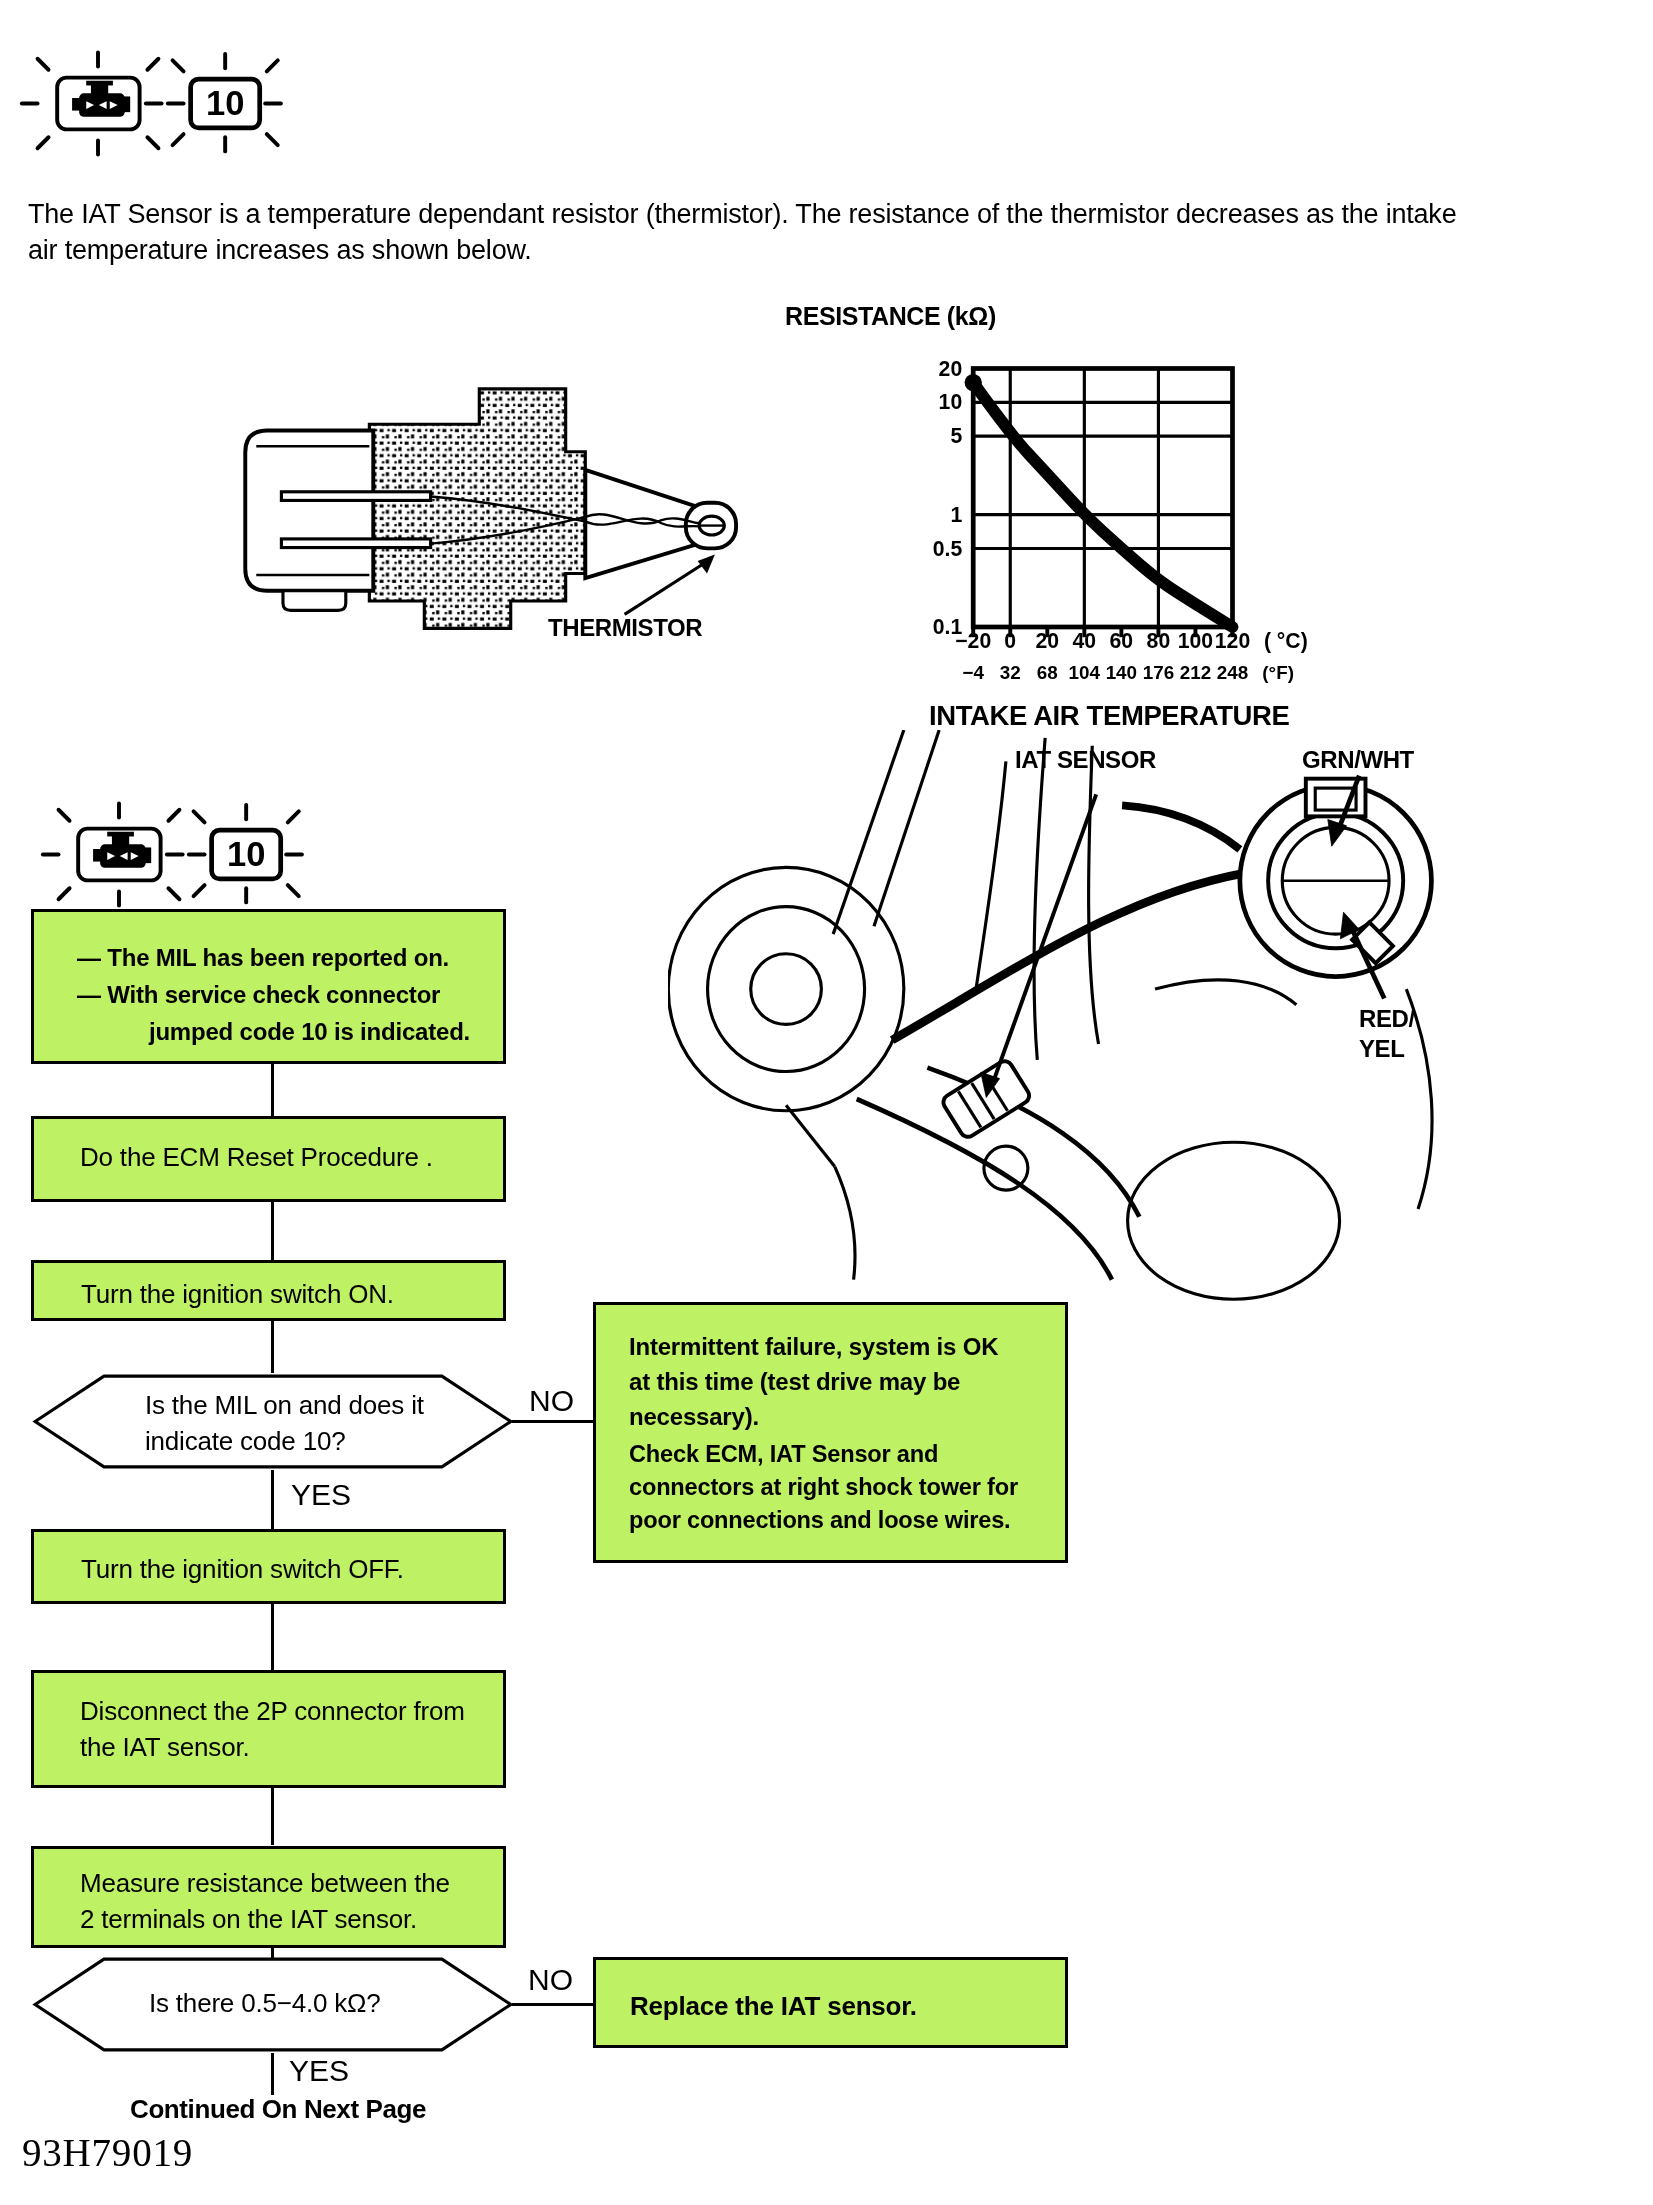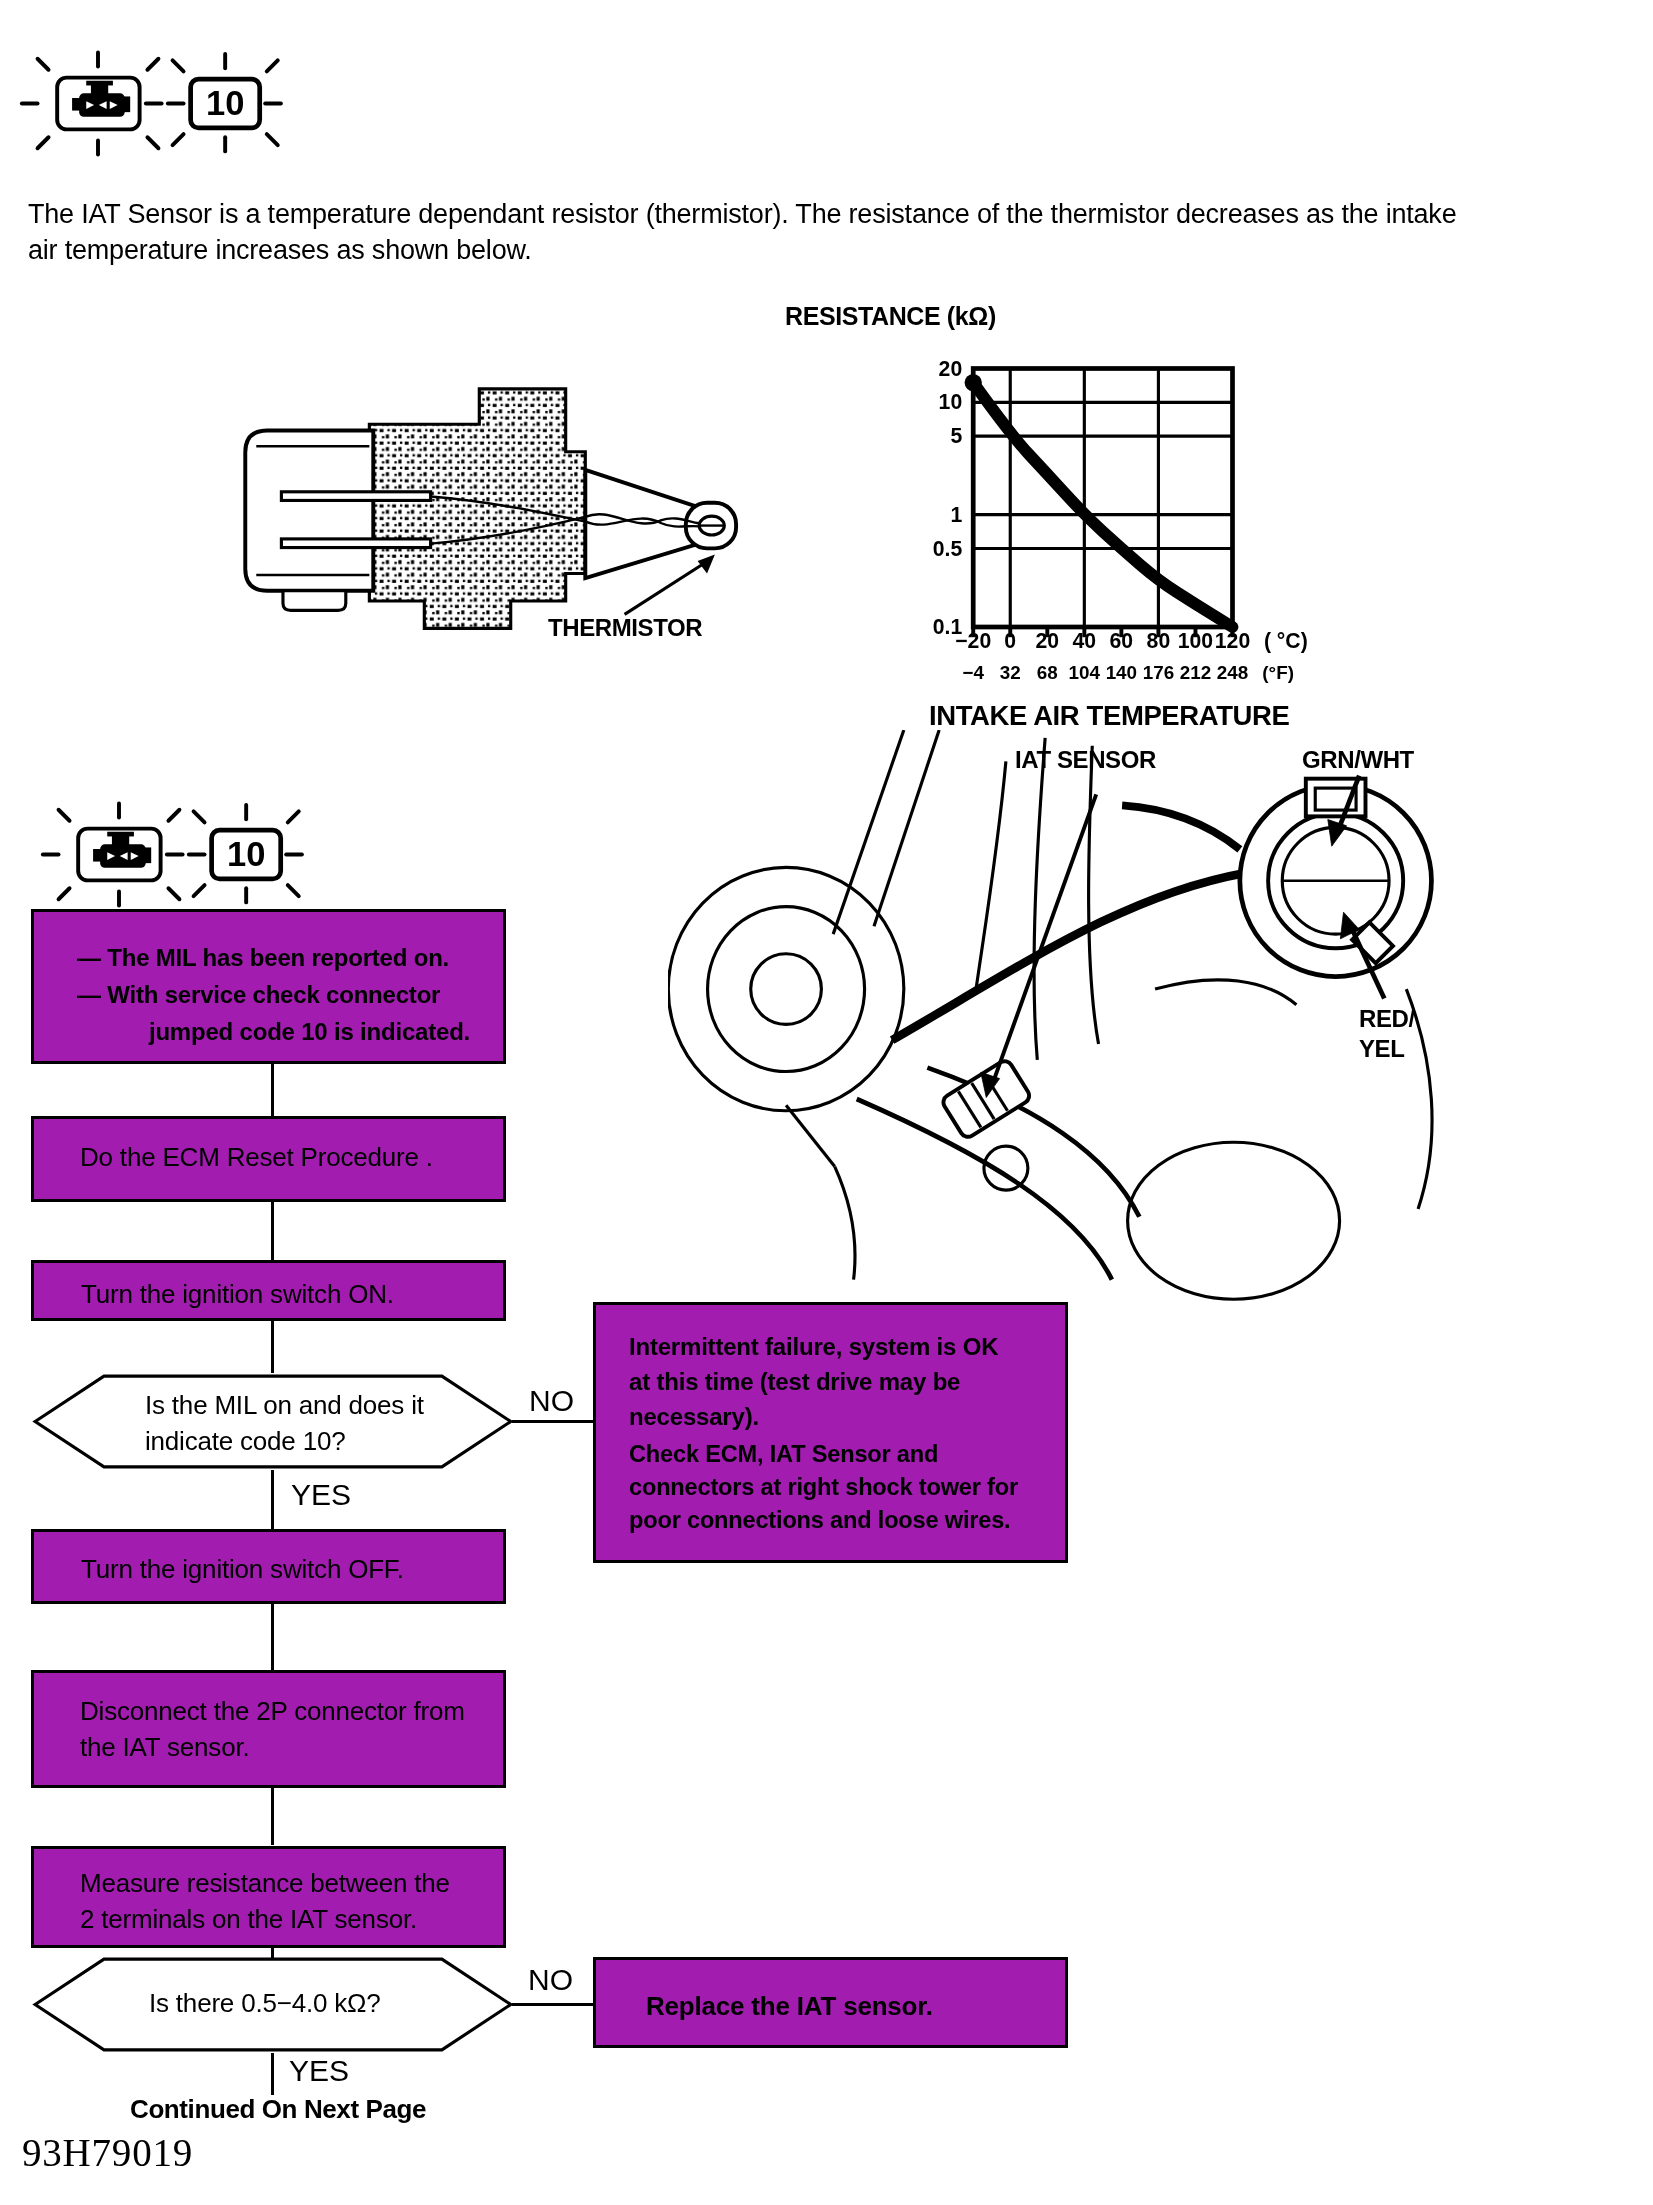--- a/index.html
+++ b/index.html
@@ -2,21 +2,21 @@
 <html style="font-size:12.6px"><head>
 <meta charset="utf-8">
 <style>
   html,body{margin:0;padding:0;background:#e8e8e8;}
   .page{position:relative;width:1653px;height:2205px;background:#ffffff;overflow:hidden;
         font-family:"Liberation Sans",sans-serif;color:#000;}
   .abs{position:absolute;}
   .txt{white-space:nowrap;letter-spacing:-0.2px;}
   .body-text{font-size:27px;line-height:36px;font-weight:400;}
   .cap-bold{font-weight:700;font-size:24px;letter-spacing:-0.4px;white-space:nowrap;}
-  .fc-box{border:3.1px solid #000;background:#a21caf;box-sizing:border-box;}
+  .fc-box{border:3.1px solid #000;background:#bef264;box-sizing:border-box;}
   .fc-text{font-size:26px;font-weight:400;letter-spacing:-0.2px;line-height:36px;white-space:nowrap;}
   .fc-bold{font-size:24px;font-weight:700;letter-spacing:-0.2px;line-height:37px;white-space:nowrap;}
   .vline{width:3.1px;background:#000;}
   .hline{height:3.1px;background:#000;}
   .yesno{font-size:30px;font-weight:400;}
   .indent{padding-left:39px;text-align:center;}
   .tickY{font:700 27px "Liberation Sans",sans-serif;}
   .tickC{font:700 27px "Liberation Sans",sans-serif;}
   .tickF{font:700 24px "Liberation Sans",sans-serif;}
   .footer-code{font-family:"Liberation Serif",serif;font-size:39px;letter-spacing:0.8px;}
@@ -302,21 +302,21 @@
   <div class="abs vline" style="left:271px;top:1948px;height:12.6px"></div>
 
   <svg class="abs" style="left:31px;top:1956px" width="487" height="97" viewBox="0 0 620 124">
     <polygon points="4,62 92,4 524,4 612,62 524,120 92,120" fill="#fff" stroke="#000" stroke-width="4"></polygon>
   </svg>
   <div class="abs fc-text" style="left:149px;top:1985px">Is there 0.5−4.0 kΩ?</div>
 
   <div class="abs yesno" style="left:528px;top:1963px">NO</div>
   <div class="abs hline" style="left:512px;top:2003px;width:81px"></div>
 
-  <div class="abs fc-box" style="left:593px;top:1957px;width:475px;height:91px;padding:28px 0 0 50px">
+  <div class="abs fc-box" style="left:593px;top:1957px;width:475px;height:91px;padding:28px 0 0 34px">
     <div class="fc-bold" style="font-size:26px">Replace the IAT sensor.</div>
   </div>
 
   <div class="abs vline" style="left:271px;top:2053px;height:42px"></div>
   <div class="abs yesno" style="left:289px;top:2054px">YES</div>
 
   <div class="abs cap-bold" style="left:130px;top:2094px;font-size:26px">Continued On Next Page</div>
   <div class="abs footer-code" style="left:22px;top:2130px">93H79019</div>
 
 </div>

